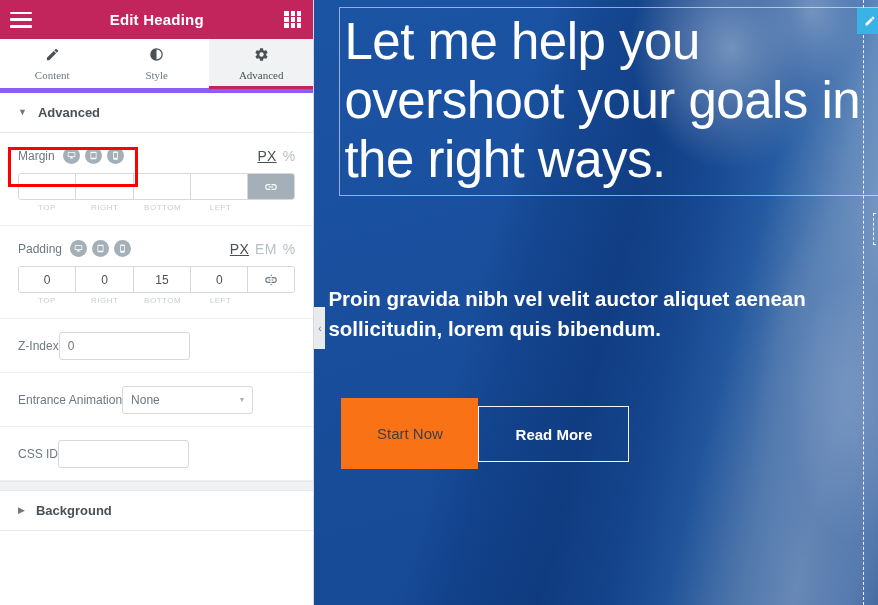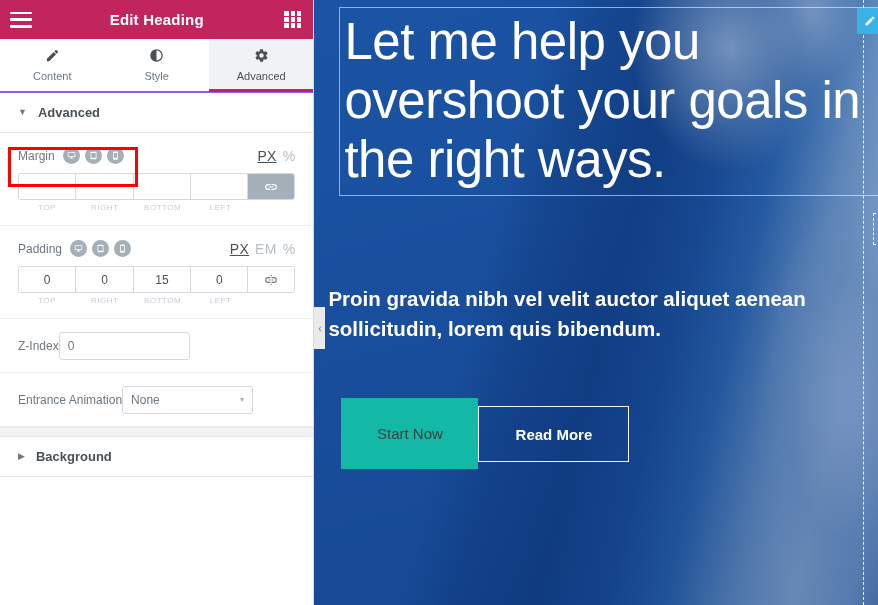--- a/index.html
+++ b/index.html
@@ -43,23 +43,24 @@
   .grid-icon {
     position: absolute; right: 12px; top: 11px;
     width: 17px; height: 17px;
     display: grid; grid-template-columns: repeat(3,1fr); grid-template-rows: repeat(3,1fr);
     gap: 1.5px; cursor: pointer;
   }
   .grid-icon span { background: #fff; }
 
   .tabs {
     display: flex; height: 54px;
-    border-bottom: 2px solid #8b5cf6;
+    border-bottom: 5px solid #8b5cf6;
     background: #fff;
     flex: 0 0 54px;
+    font-family: Liberation Serif, serif;
   }
   .tab {
     flex: 1; display: flex; flex-direction: column;
     align-items: center; justify-content: center;
     gap: 5px; cursor: pointer; position: relative;
     color: #6d7882; font-size: 11px;
   }
   .tab.active { background: #f1f2f3; color: #495157; }
   .tab.active:after {
     content: ""; position: absolute; left: 0; right: 0; bottom: -1px;
@@ -191,21 +192,21 @@
   }
   .edit-badge svg { fill: #fff; width: 12px; height: 12px; }
 
   .subhead {
     position: absolute; left: 0; top: 284px; width: 535px;
     color: #fff; font-size: 20.5px; line-height: 30px; font-weight: bold;
   }
 
   .btn-row { position: absolute; left: 13px; top: 398px; display: flex; }
   .btn-start {
-    width: 137px; height: 71px; background: #14b8a6; color: #3b4045;
+    width: 137px; height: 71px; background: #f97316; color: #3b4045;
     display: flex; align-items: center; justify-content: center;
     text-align: center; font-size: 15px; line-height: 19px; cursor: pointer;
   }
   .btn-read {
     width: 151px; height: 56px; margin-top: 8px; margin-left: 0;
     border: 1px solid rgba(255,255,255,.95); color: #fff;
     display: flex; align-items: center; justify-content: center;
     font-size: 15px; font-weight: bold; cursor: pointer;
   }
 
@@ -387,20 +388,26 @@
       <div class="ctrl">
         <div class="field-row">
           <span class="field-label">Entrance Animation</span>
           <span class="select">
             <span>None</span>
             <span class="arrow">▾</span>
           </span>
         </div>
       </div>
 
+      <div class="ctrl">
+        <div class="field-row">
+          <span class="field-label">CSS ID</span>
+          <input class="txt" type="text" placeholder="" style="">
+        </div>
+      </div>
 
 
       <div class="panel-gap"></div>
 
       <div class="section-head">
         <span class="caret">▶</span>
         <span class="stitle">Background</span>
       </div>
 
     </div>

